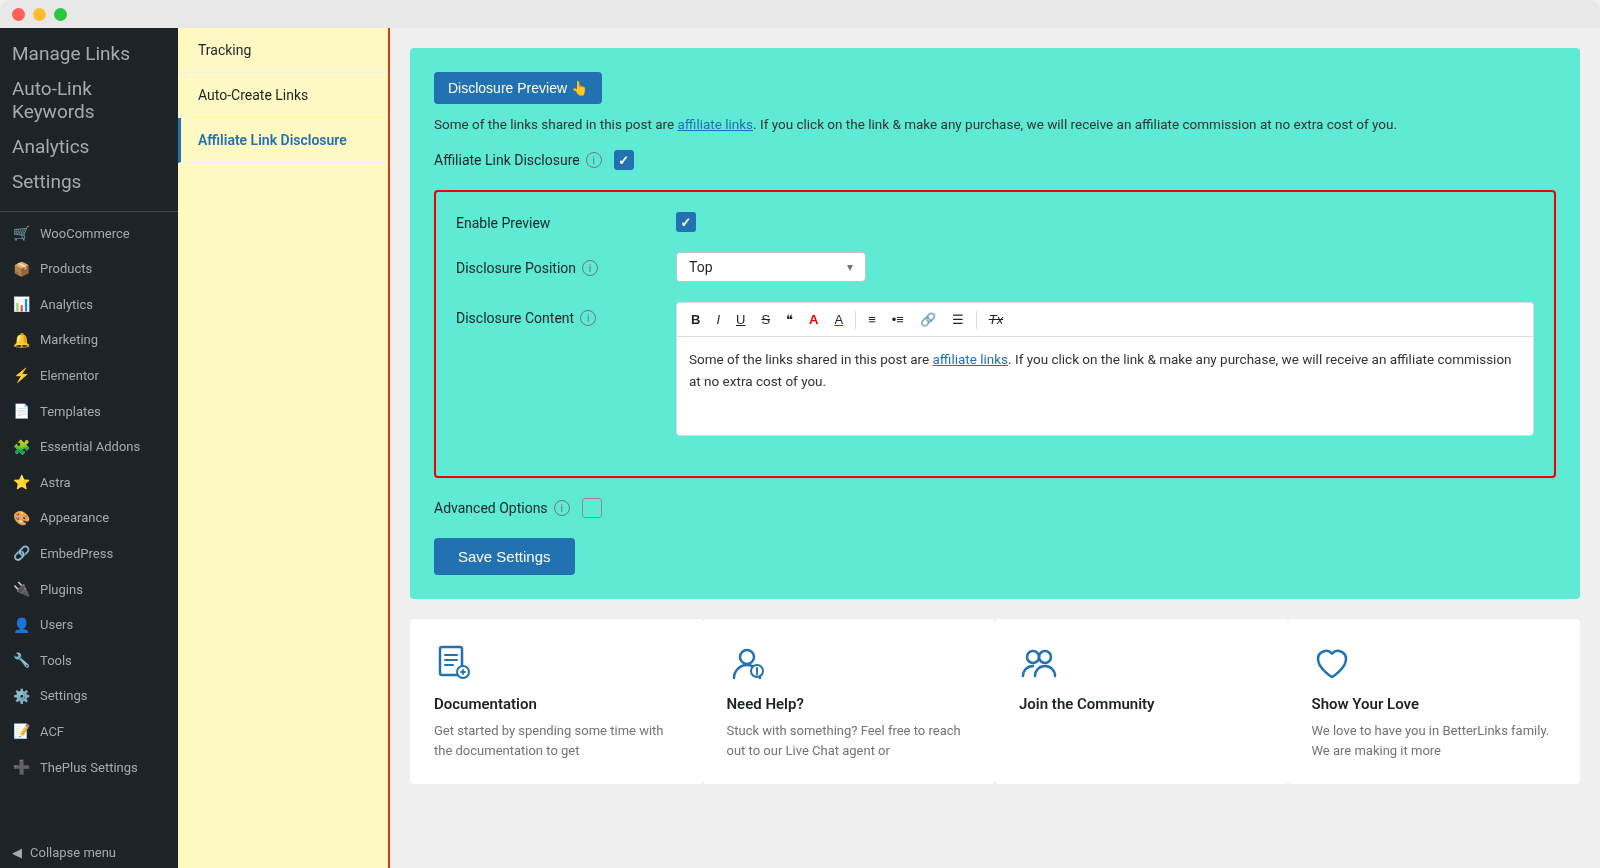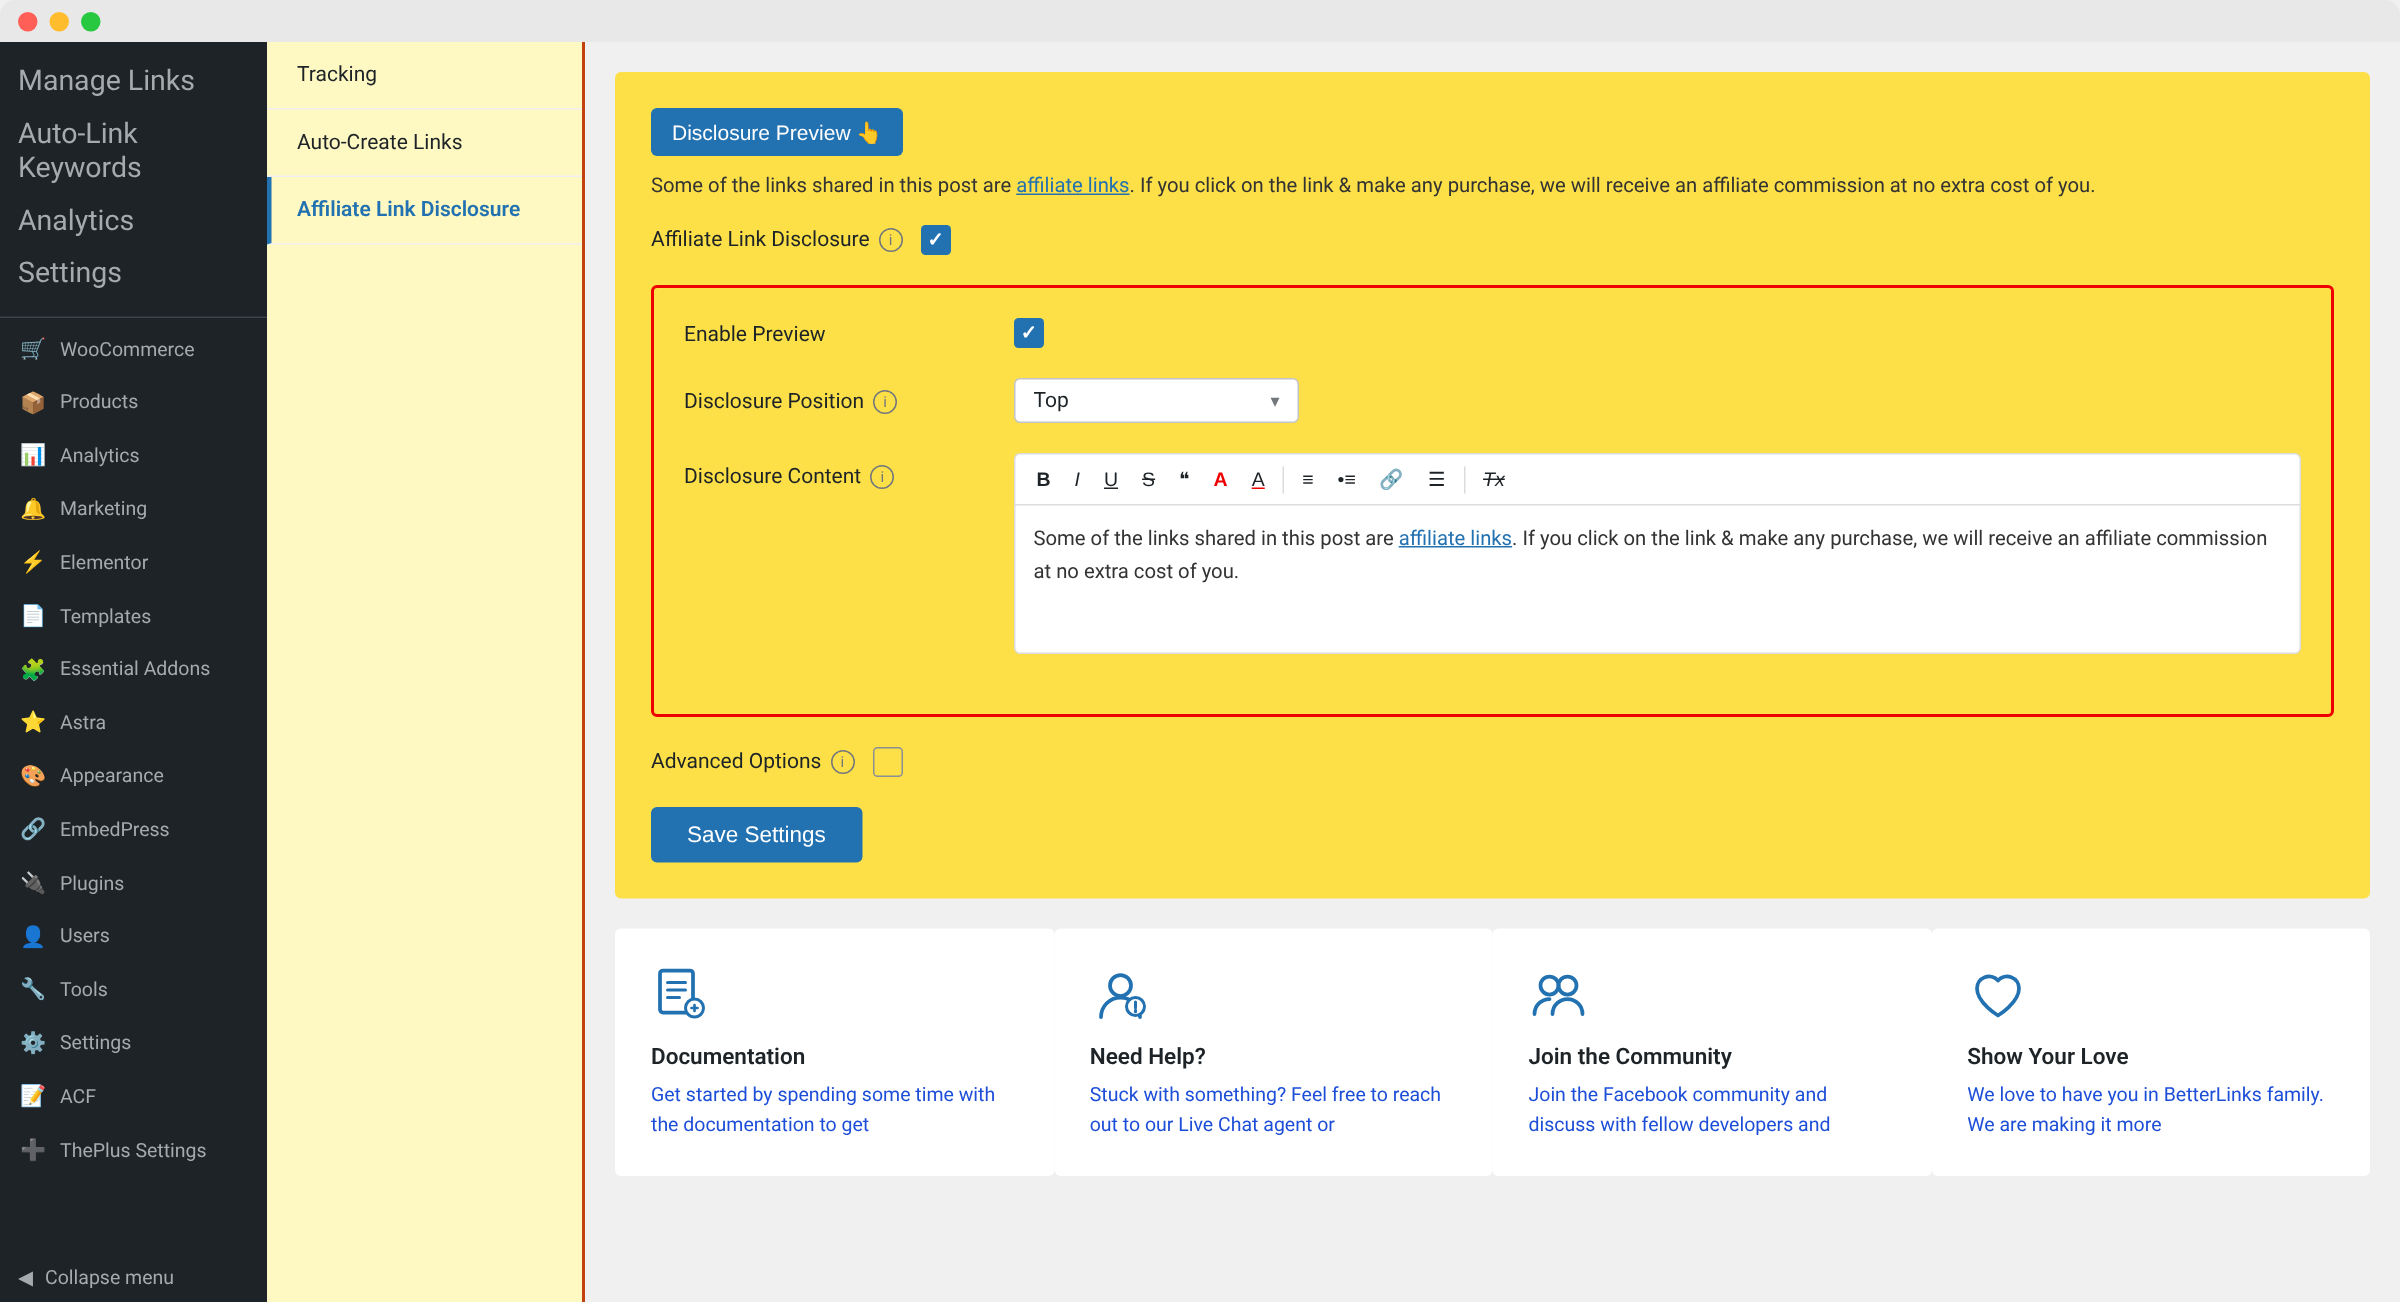--- a/index.html
+++ b/index.html
@@ -120,21 +120,21 @@
     
     .main-content {
       flex: 1;
       overflow-y: auto;
       padding: 20px;
       background: #f0f0f1;
     }
 
     
     .content-card {
-      background: #fde047;
+      background: #5eead4;
       border-radius: 4px;
       padding: 24px;
       margin-bottom: 20px;
     }
 
     
     .disclosure-preview-banner {
       margin-bottom: 16px;
     }
     .preview-btn {
@@ -320,21 +320,21 @@
       padding: 24px;
     }
     .bottom-card-title {
       font-size: 15px;
       font-weight: 600;
       color: #1d2327;
       margin-bottom: 8px;
     }
     .bottom-card-text {
       font-size: 13px;
-      color: #1d4ed8;
+      color: #737373;
       line-height: 1.5;
     }
 
     
     .card-svg {
       width: 40px;
       height: 40px;
       margin-bottom: 12px;
     }
   </style>
@@ -544,21 +544,20 @@
       <div class="bottom-card">
         <div class="card-svg">
           <svg viewBox="0 0 40 40" fill="none" xmlns="http://www.w3.org/2000/svg">
             <circle cx="14" cy="14" r="6" stroke="#2271b1" stroke-width="2.5" fill="none"></circle>
             <circle cx="26" cy="14" r="6" stroke="#2271b1" stroke-width="2.5" fill="none"></circle>
             <path d="M4 33c0-5.52 4.48-10 10-10" stroke="#2271b1" stroke-width="2.5" stroke-linecap="round" fill="none"></path>
             <path d="M36 33c0-5.52-4.48-10-10-10s-10 4.48-10 10" stroke="#2271b1" stroke-width="2.5" stroke-linecap="round" fill="none"></path>
           </svg>
         </div>
         <div class="bottom-card-title">Join the Community</div>
-        <div class="bottom-card-text">Join the Facebook community and discuss with fellow developers and</div>
       </div>
 
       <div class="bottom-card">
         <div class="card-svg">
           <svg viewBox="0 0 40 40" fill="none" xmlns="http://www.w3.org/2000/svg">
             <path d="M20 34s-14-8.5-14-18a8 8 0 0 1 14-5.33A8 8 0 0 1 34 16c0 9.5-14 18-14 18z" stroke="#2271b1" stroke-width="2.5" fill="none" stroke-linejoin="round"></path>
           </svg>
         </div>
         <div class="bottom-card-title">Show Your Love</div>
         <div class="bottom-card-text">We love to have you in BetterLinks family. We are making it more</div>

